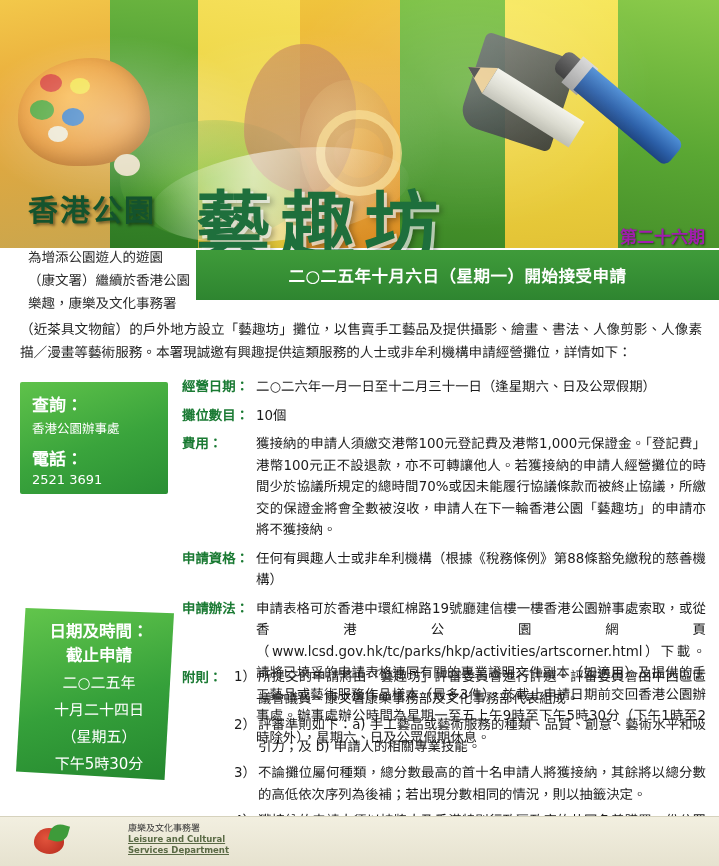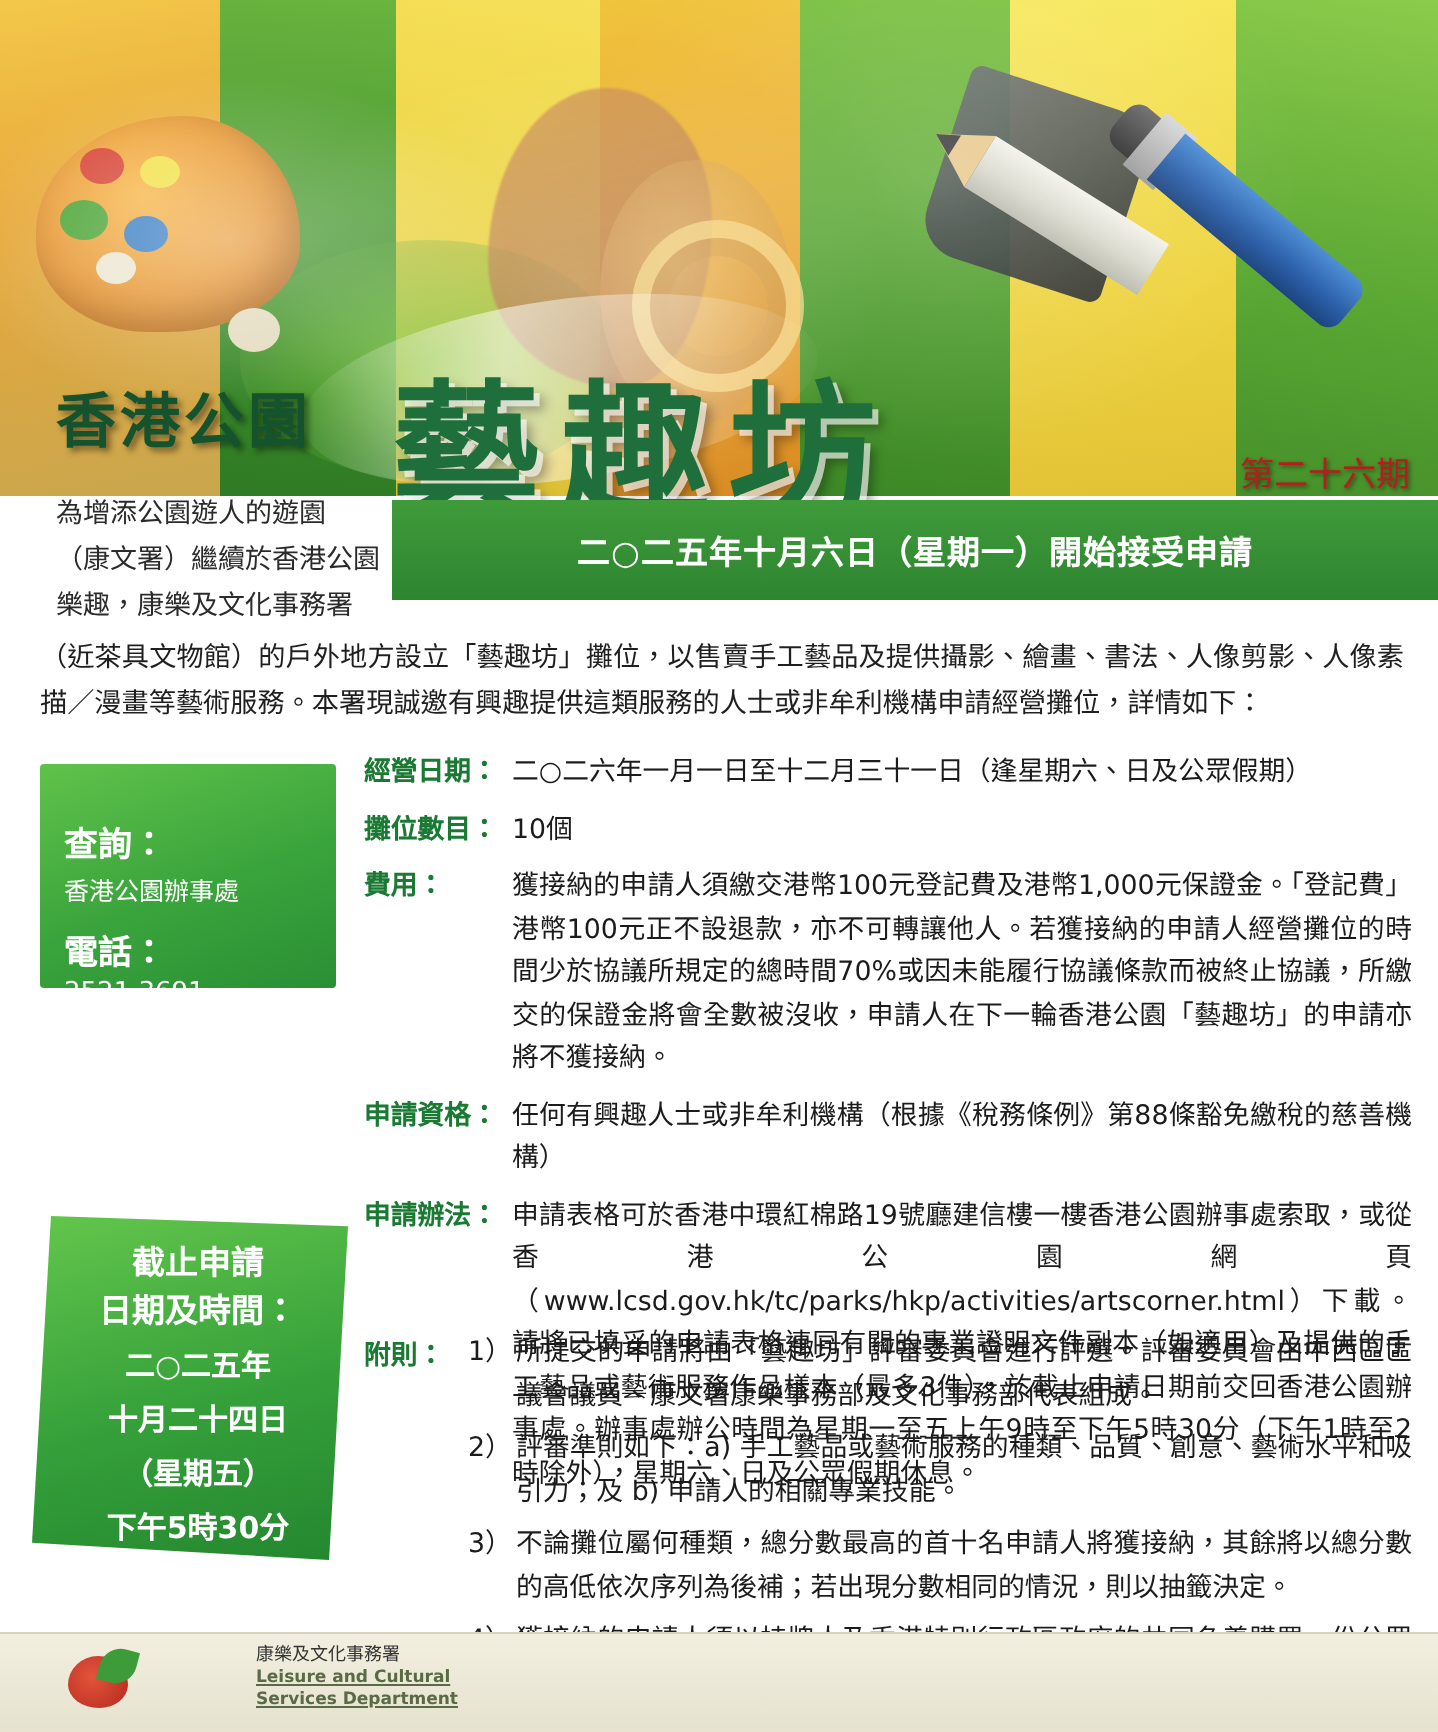--- a/index.html
+++ b/index.html
@@ -149,21 +149,21 @@
     position: absolute; left: 196px; top: 166px;
     font-size: 74px; font-weight: bold;
     color: #1e6f3c;
     letter-spacing: 10px;
     text-shadow: 3px 3px 0 rgba(255,255,255,0.65), 5px 5px 6px rgba(0,0,0,0.35);
     font-family: "DejaVu Serif", "Liberation Serif", serif;
   }
   .issue-no {
     position: absolute; right: 14px; top: 248px;
     transform: translateY(-100%);
-    font-size: 17px; font-weight: normal; color: #b91c1c;
+    font-size: 17px; font-weight: bold; color: #a21caf;
     text-shadow: 1px 1px 2px rgba(0,0,0,0.5);
   }
 
   
   .date-bar {
     position: absolute; left: 196px; top: 250px;
     width: 523px; height: 50px;
     background: linear-gradient(180deg,#3f9b3a,#2e8530);
     color: #ffffff;
     font-size: 16.5px; font-weight: bold;
@@ -185,39 +185,39 @@
     font-size: 13.6px; line-height: 23px; color: #1f1f1f;
     text-align: justify;
   }
 
   
   .contact {
     position: absolute; left: 20px; top: 382px;
     width: 148px; height: 112px;
     background: linear-gradient(160deg,#5fc24a 0%, #3aa43c 55%, #2a8f34 100%);
     color: #ffffff;
-    padding: 26px 12px;
+    padding: 9px 12px;
     border-radius: 2px;
   }
   .contact .h { font-size: 17px; font-weight: bold; margin-bottom: 2px; }
   .contact .v { font-size: 12.5px; margin-bottom: 8px; }
   .contact .tel { font-size: 13px; }
 
   
   .deadline {
     position: absolute; left: 16px; top: 608px;
     width: 158px; height: 172px;
     background: linear-gradient(165deg,#63c64c 0%, #35a03a 55%, #24872f 100%);
     color: #ffffff;
     clip-path: polygon(6% 0, 100% 3%, 94% 100%, 0 95%);
     padding: 12px 10px 0 18px;
     text-align: center;
   }
   .deadline .dl-h { font-size: 16.5px; font-weight: bold; line-height: 24px; }
-  .deadline .dl-b { font-size: 15px; line-height: 23px; margin-top: 4px; font-weight: bold; }
+  .deadline .dl-b { font-size: 15px; line-height: 23px; margin-top: 4px; }
 
   
   .details {
     position: absolute; left: 182px; top: 376px;
     width: 524px;
     font-size: 13.4px; line-height: 21.5px; color: #1b1b1b;
   }
   .row { display: flex; margin-bottom: 7px; }
   .row .lbl {
     color: #1a7a33; font-weight: bold; white-space: nowrap;
@@ -325,22 +325,22 @@
   <div class="lead-para">（近茶具文物館）的戶外地方設立「藝趣坊」攤位，以售賣手工藝品及提供攝影、繪畫、書法、人像剪影、人像素描／漫畫等藝術服務。本署現誠邀有興趣提供這類服務的人士或非牟利機構申請經營攤位，詳情如下：</div>
 
   <div class="contact">
     <div class="h">查詢：</div>
     <div class="v">香港公園辦事處</div>
     <div class="h">電話：</div>
     <div class="tel">2521 3691</div>
   </div>
 
   <div class="deadline">
+    <div class="dl-h">日期及時間：</div>
     <div class="dl-h">截止申請</div>
-    <div class="dl-h">日期及時間：</div>
     <div class="dl-b">二○二五年</div>
     <div class="dl-b">十月二十四日</div>
     <div class="dl-b">（星期五）</div>
     <div class="dl-b">下午5時30分</div>
   </div>
 
   <div class="details">
     <div class="row">
       <div class="lbl">經營日期：</div>
       <div class="val">二○二六年一月一日至十二月三十一日（逢星期六、日及公眾假期）</div>

